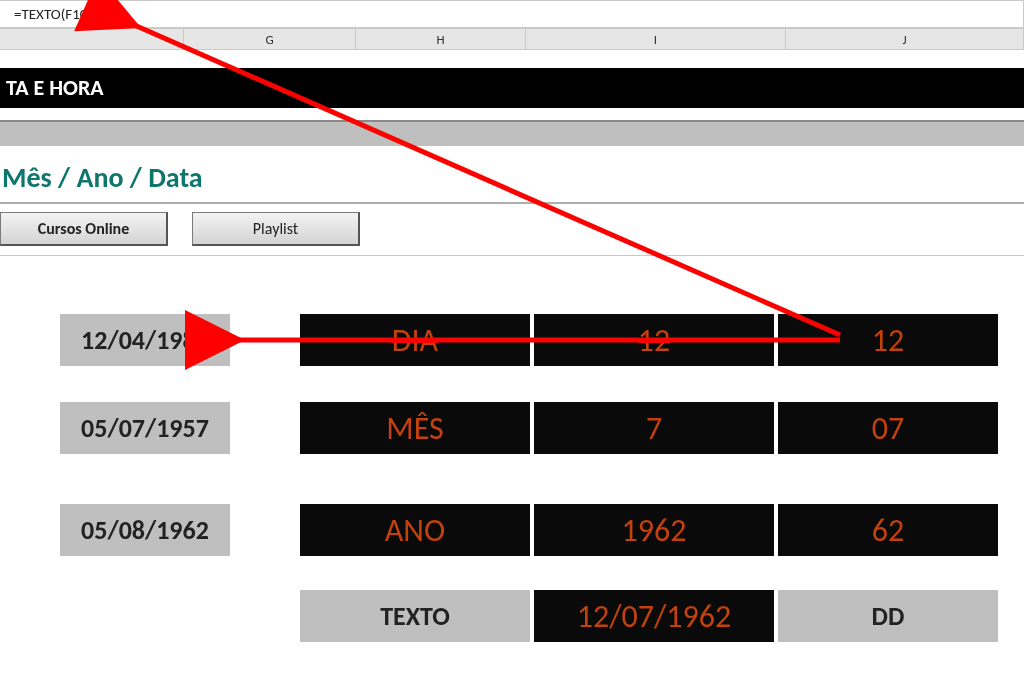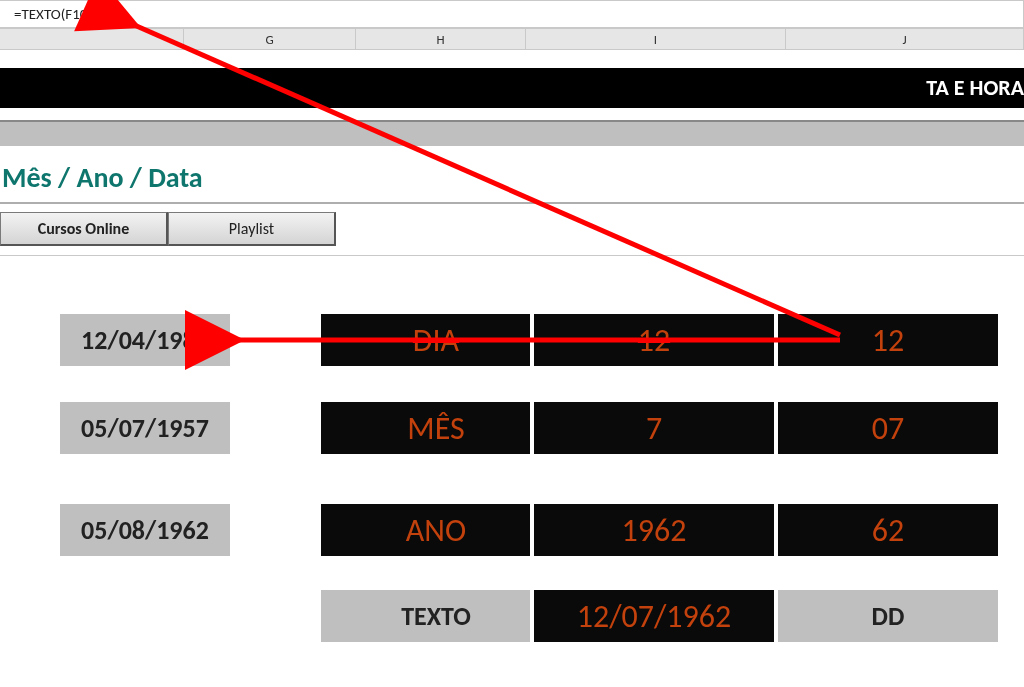--- a/index.html
+++ b/index.html
@@ -58,21 +58,20 @@
   .black-band {
     position: absolute;
     top: 18px; left: 0; right: 0;
     height: 40px;
     background: #000;
     color: #fff;
     font-size: 22px;
     font-weight: bold;
     line-height: 40px;
     padding-left: 6px;
-    text-align: right;
   }
 
   .gray-strip {
     position: absolute;
     top: 70px; left: 0; right: 0;
     height: 34px;
     background: #bfbfbf;
     border-top: 2px solid #888;
     border-bottom: 8px solid #fff;
   }
@@ -90,21 +89,21 @@
     top: 152px; left: 0; right: 0;
     height: 2px;
     background: #aeaeae;
   }
 
   
   .btn-row {
     position: absolute;
     top: 162px; left: 0;
     display: flex;
-    gap: 0;
+    gap: 24px;
   }
   .btn {
     width: 168px;
     height: 34px;
     background: linear-gradient(#f3f3f3, #d4d4d4);
     border: 1px solid #7a7a7a;
     border-right: 2px solid #555;
     border-bottom: 2px solid #555;
     font-size: 16px;
     color: #222;
@@ -159,21 +158,21 @@
     justify-content: center;
   }
   .sep {
     position: absolute;
     width: 4px;
     height: 52px;
     background: #fff;
   }
 
   
-  .cH { left: 300px; width: 230px; margin-left: 21px; }
+  .cH { left: 300px; width: 230px; }
   .cI { left: 534px; width: 240px; }
   .cJ { left: 778px; width: 220px; }
   .sHI { left: 530px; }
   .sIJ { left: 774px; }
 
   
   .r1 { top: 264px; }
   .r2 { top: 352px; }
   .r3 { top: 454px; }
   .r4 { top: 540px; }

